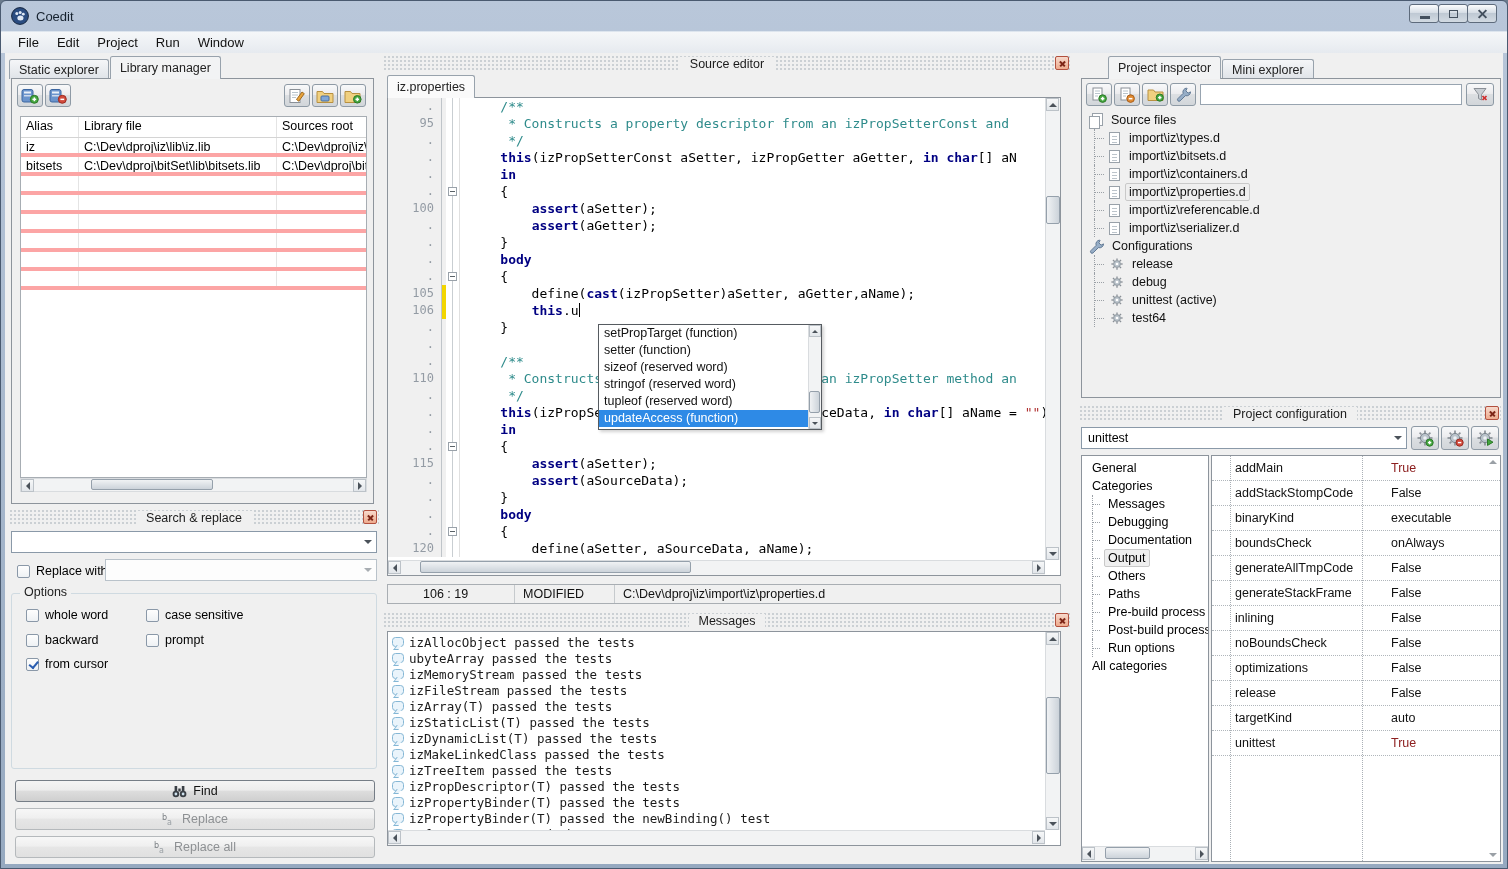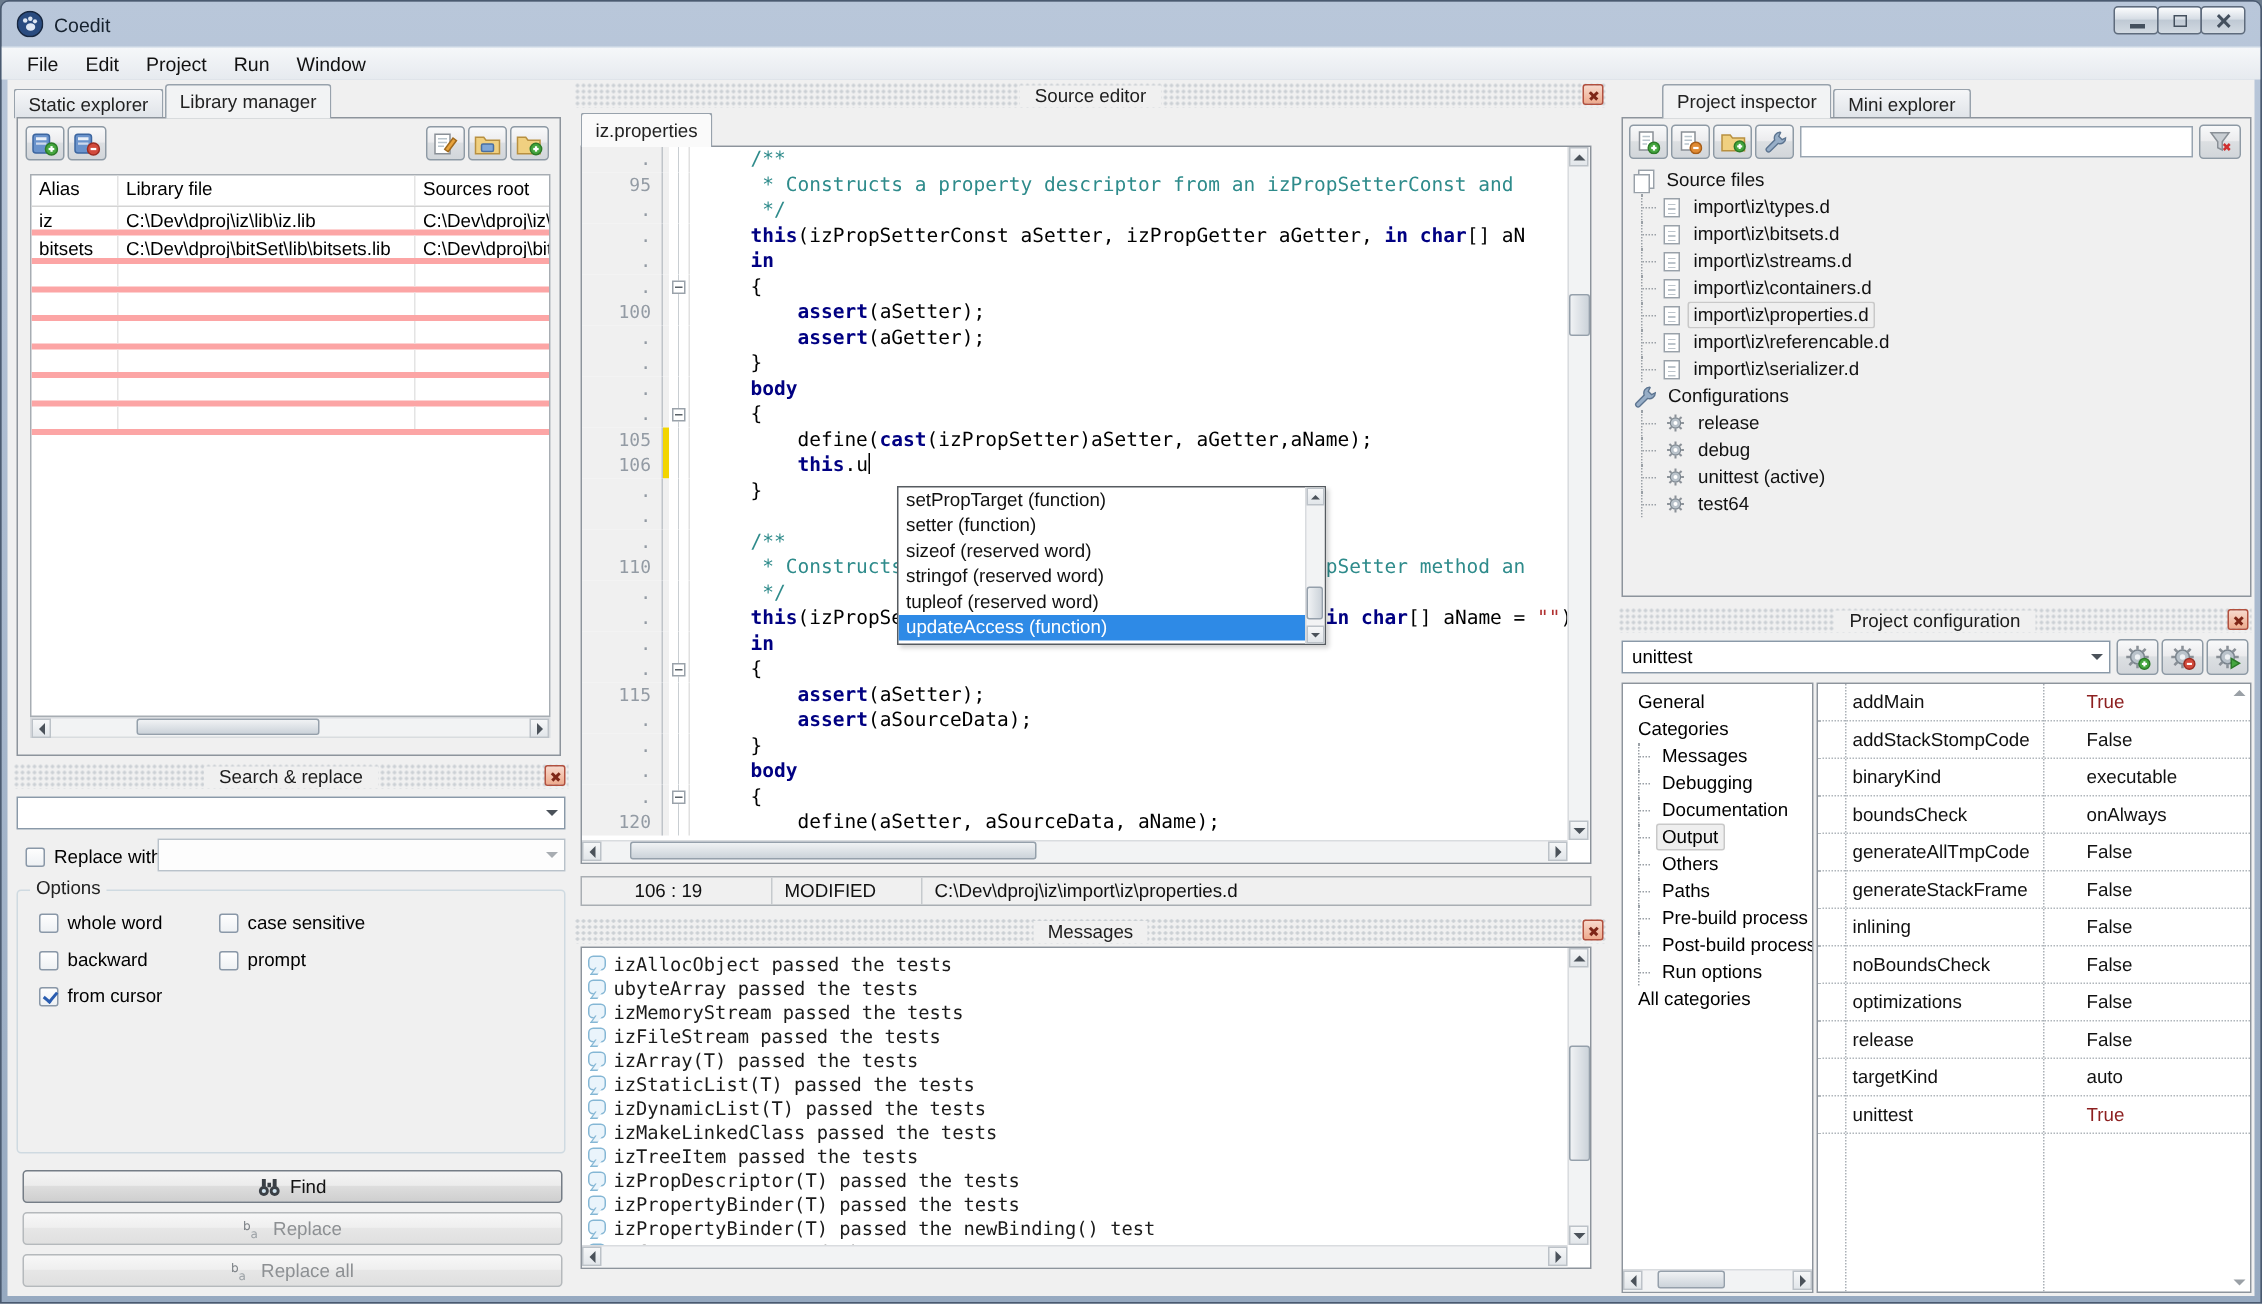--- a/index.html
+++ b/index.html
@@ -82,21 +82,21 @@
   .gut{width:54px;flex:none;background:#f0f0f0;color:#939ba4;font:12px/17px "DejaVu Sans Mono",monospace;text-align:right;padding-right:7px;border-right:1px solid #bfc4c9;}
   .modbar{width:4px;flex:none;background:#f0f0f0;} .modbar.on{background:#f2d500;}
   .foldm{width:14px;flex:none;background:#fff;border-right:1px solid #e0e0e0;position:relative;
     background-image:linear-gradient(90deg,transparent 6px,#c9ced2 6px,#c9ced2 7px,transparent 7px);}
   .foldbox{position:absolute;left:2px;top:4px;width:9px;height:9px;background:#fff;border:1px solid #9aa2aa;}
   .foldbox::after{content:"";position:absolute;left:1px;top:3px;width:5px;height:1px;background:#5a6268;}
   .codeln{font:13px/17px "DejaVu Sans Mono",monospace;padding-left:9px;white-space:pre;}
   .tok-c{color:#2e8b8b;} .tok-k{color:#000082;font-weight:bold;} .tok-p{color:#000;} .tok-s{color:#b03030;}
   .caret{display:inline-block;width:1.5px;height:14px;background:#000;vertical-align:-2px;}
   
-  #popup{position:absolute;left:210px;top:226px;width:286px;height:106px;background:#fff;border:1px solid #565b60;display:flex;z-index:5;box-shadow:2px 2px 3px rgba(0,0,0,.18);}
+  #popup{position:absolute;left:210px;top:226px;width:224px;height:106px;background:#fff;border:1px solid #565b60;display:flex;z-index:5;box-shadow:2px 2px 3px rgba(0,0,0,.18);}
   #ci-list{flex:1;overflow:hidden;}
   .ci{height:17px;line-height:17px;padding:0 5px;font-size:12.5px;color:#111;white-space:nowrap;overflow:hidden;}
   .ci.sel{background:#2e8ae6;color:#fff;}
   #ci-sb{width:13px;flex:none;background:#f2f3f4;border-left:1px solid #d9dcdf;position:relative;}
   #ci-sb .arr{width:12px;height:12px;border:1px solid #bcc2c8;background:linear-gradient(#f6f7f8,#e2e6ea);display:flex;align-items:center;justify-content:center;position:absolute;left:0;}
   
   #ed-status{border:1px solid #a9aeb3;background:#f0f0f0;display:flex;align-items:center;font-size:12.5px;color:#111;}
   .stcell{padding:0 8px;border-right:1px solid #c6cacd;height:100%;display:flex;align-items:center;white-space:nowrap;overflow:hidden;}
   
   #msg-box{background:#fff;border:1px solid #8d949c;overflow:hidden;}
@@ -602,25 +602,20 @@
             <span class="tlabel">import\iz\types.d</span>
           </div>
           <div class="trow">
             <span class="conn"></span>
             <span class="ipage"></span>
             <span class="tlabel">import\iz\bitsets.d</span>
           </div>
           <div class="trow">
             <span class="conn"></span>
             <span class="ipage"></span>
-            <span class="tlabel">import\iz\streams.d</span>
-          </div>
-          <div class="trow">
-            <span class="conn"></span>
-            <span class="ipage"></span>
             <span class="tlabel">import\iz\containers.d</span>
           </div>
           <div class="trow">
             <span class="conn"></span>
             <span class="ipage"></span>
             <span class="tlabel tsel">import\iz\properties.d</span>
           </div>
           <div class="trow">
             <span class="conn"></span>
             <span class="ipage"></span>

